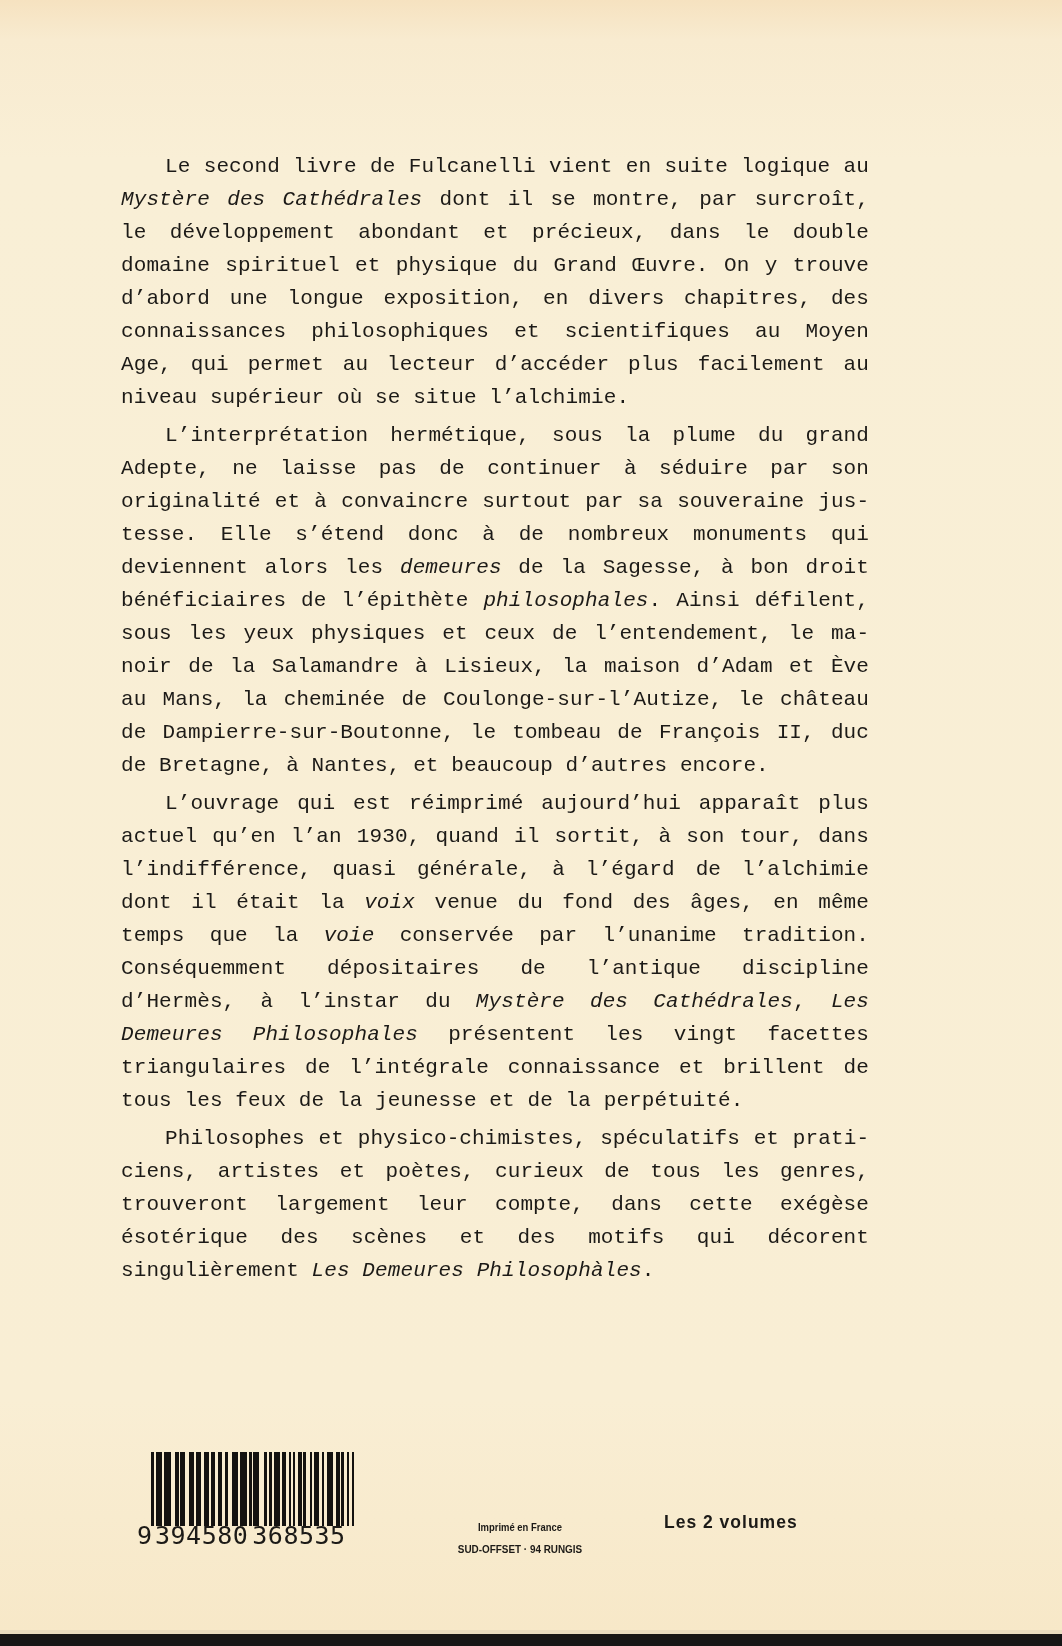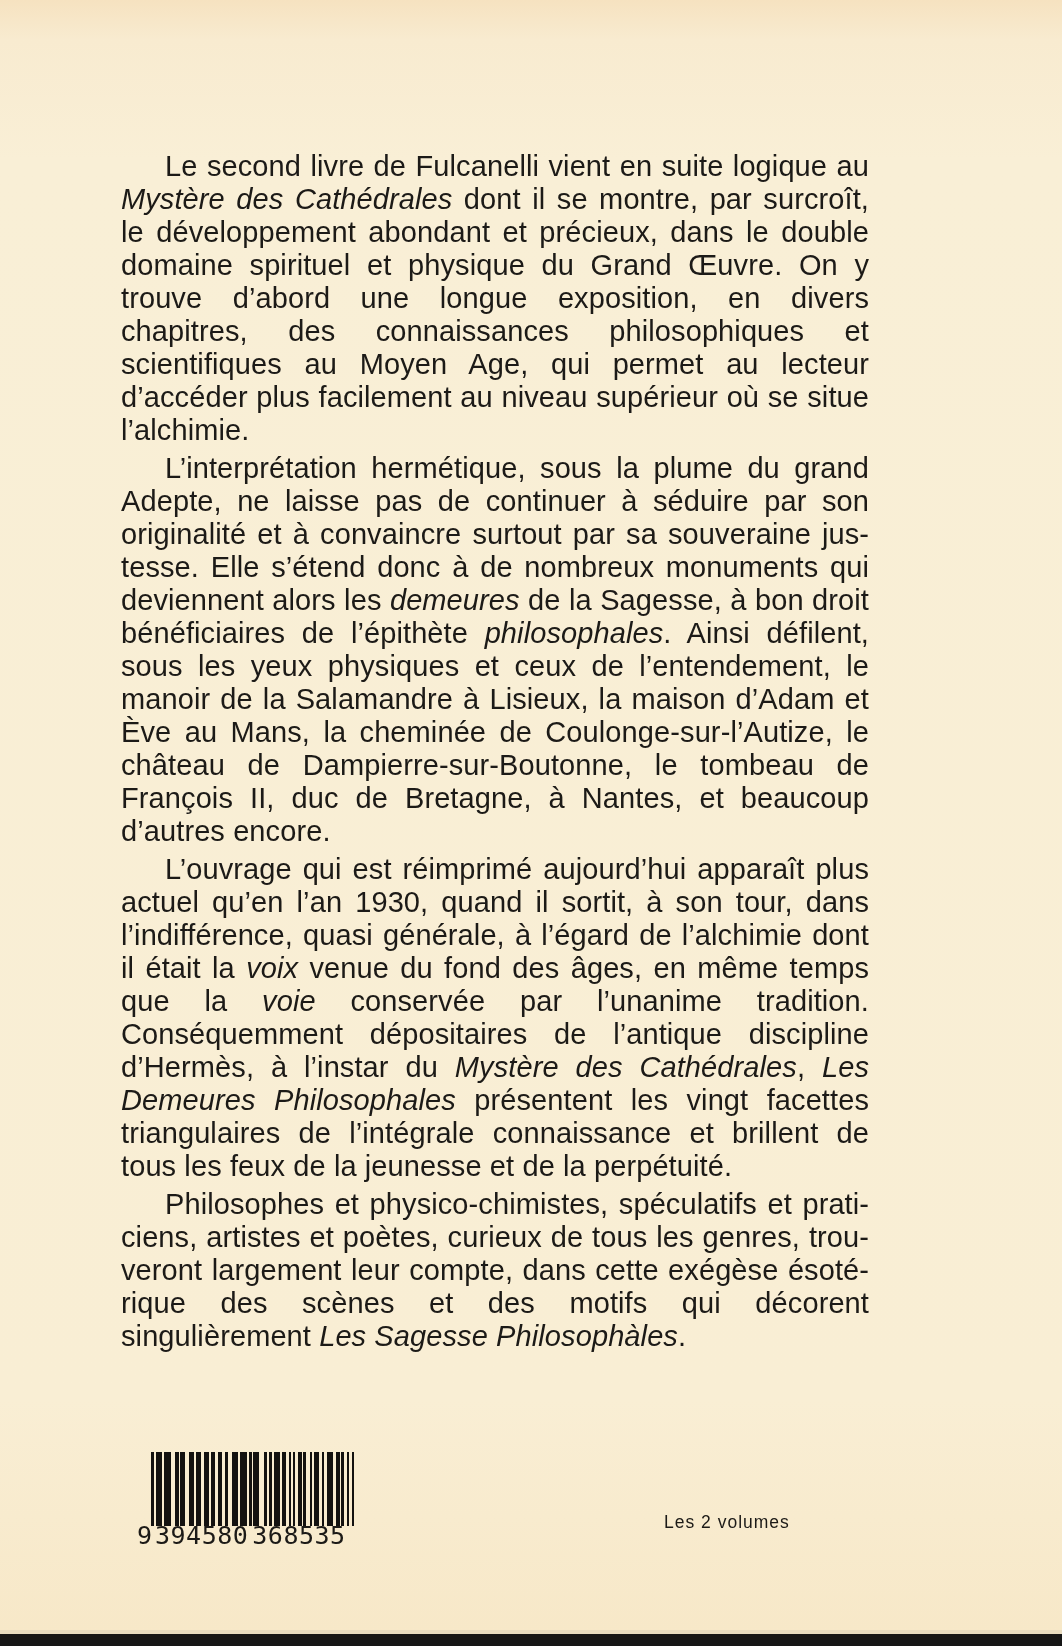--- a/index.html
+++ b/index.html
@@ -26,22 +26,22 @@
       position: absolute;
       left: 0; right: 0; bottom: 0;
       height: 4px;
       background: #e9dcc0;
     }
     .body-text {
       position: absolute;
       left: 121px;
       top: 150px;
       width: 748px;
-      font-family: Liberation Sans, sans-serif;
-      font-size: 29px;
+      font-family: Liberation Mono, monospace;
+      font-size: 21px;
       line-height: 33px;
       color: #1c1a17;
       text-align: justify;
       letter-spacing: 0.1px;
     }
     .body-text p {
       margin: 0 0 5px 0;
       text-indent: 44px;
       hyphens: manual;
     }
@@ -103,36 +103,36 @@
       line-height: 14px;
       margin-top: 8px;
       font-weight: bold;
       transform: scaleX(0.9);
     }
     .volumes {
       position: absolute;
       left: 664px;
       top: 1512px;
       font-family: "Liberation Sans", "DejaVu Sans", sans-serif;
-      font-weight: normal;
+      font-weight: bold;
       font-size: 17.5px;
       letter-spacing: 1px;
       color: #1c1a17;
     }
   </style>
 </head>
 <body>
 
 <div class="page">
 
   <div class="body-text">
     <p><span>Le second livre de Fulcanelli vient en suite logique au </span><em>Mystère des Cathédrales</em><span> dont il se montre, par surcroît, le développement abondant et précieux, dans le double domaine spirituel et physique du Grand Œuvre. On y trouve d’abord une longue exposition, en divers chapitres, des connaissances philosophiques et scientifiques au Moyen Age, qui permet au lecteur d’accéder plus facilement au niveau supérieur où se situe l’alchimie.</span></p>
     <p><span>L’interprétation hermétique, sous la plume du grand Adepte, ne laisse pas de continuer à séduire par son originalité et à convaincre surtout par sa souveraine jus­tesse. Elle s’étend donc à de nombreux monuments qui deviennent alors les </span><em>demeures</em><span> de la Sagesse, à bon droit bénéficiaires de l’épithète </span><em>philosophales</em><span>. Ainsi défilent, sous les yeux physiques et ceux de l’entendement, le ma­noir de la Salamandre à Lisieux, la maison d’Adam et Ève au Mans, la cheminée de Coulonge-sur-l’Autize, le château de Dampierre-sur-Boutonne, le tombeau de François II, duc de Bretagne, à Nantes, et beaucoup d’autres encore.</span></p>
     <p><span>L’ouvrage qui est réimprimé aujourd’hui apparaît plus actuel qu’en l’an 1930, quand il sortit, à son tour, dans l’indifférence, quasi générale, à l’égard de l’alchimie dont il était la </span><em>voix</em><span> venue du fond des âges, en même temps que la </span><em>voie</em><span> conservée par l’unanime tradition. Conséquem­ment dépositaires de l’antique discipline d’Hermès, à l’instar du </span><em>Mystère des Cathédrales</em><span>, </span><em>Les Demeures Philosophales</em><span> présentent les vingt facettes triangulaires de l’intégrale connaissance et brillent de tous les feux de la jeunesse et de la perpétuité.</span></p>
-    <p><span>Philosophes et physico-chimistes, spéculatifs et prati­ciens, artistes et poètes, curieux de tous les genres, trou­veront largement leur compte, dans cette exégèse ésoté­rique des scènes et des motifs qui décorent singulièrement </span><em>Les Sagesse Philosophàles</em><span>.</span></p>
+    <p><span>Philosophes et physico-chimistes, spéculatifs et prati­ciens, artistes et poètes, curieux de tous les genres, trou­veront largement leur compte, dans cette exégèse ésoté­rique des scènes et des motifs qui décorent singulièrement </span><em>Les Demeures Philosophàles</em><span>.</span></p>
   </div>
 
   <div class="barcode">
     <div class="barcode-bars">
         <span style="width: 2.63226px; background: rgb(20, 18, 16);"></span>
         <span style="width: 2.63226px; background: transparent;"></span>
         <span style="width: 2.63226px; background: rgb(20, 18, 16);"></span>
         <span style="width: 2.63226px; background: rgb(20, 18, 16);"></span>
         <span style="width: 2.63226px; background: transparent;"></span>
         <span style="width: 6.58065px; background: rgb(20, 18, 16);"></span>
@@ -192,16 +192,20 @@
         <span style="width: 2.63226px; background: transparent;"></span>
         <span style="width: 2.63226px; background: rgb(20, 18, 16);"></span>
         <span style="width: 2.63226px; background: transparent;"></span>
         <span style="width: 2.63226px; background: rgb(20, 18, 16);"></span>
       </div>
     <div class="barcode-digits">
       <span class="g g1">9</span><span class="g">394580</span><span class="g" style="margin-left:4px">368535</span>
     </div>
   </div>
 
+  <div class="printer">
+    <div class="line1">Imprimé en France</div>
+    <div class="line2">SUD-OFFSET · 94 RUNGIS</div>
+  </div>
 
   <div class="volumes">Les 2 volumes</div>
 
 </div>
 
 </body></html>

